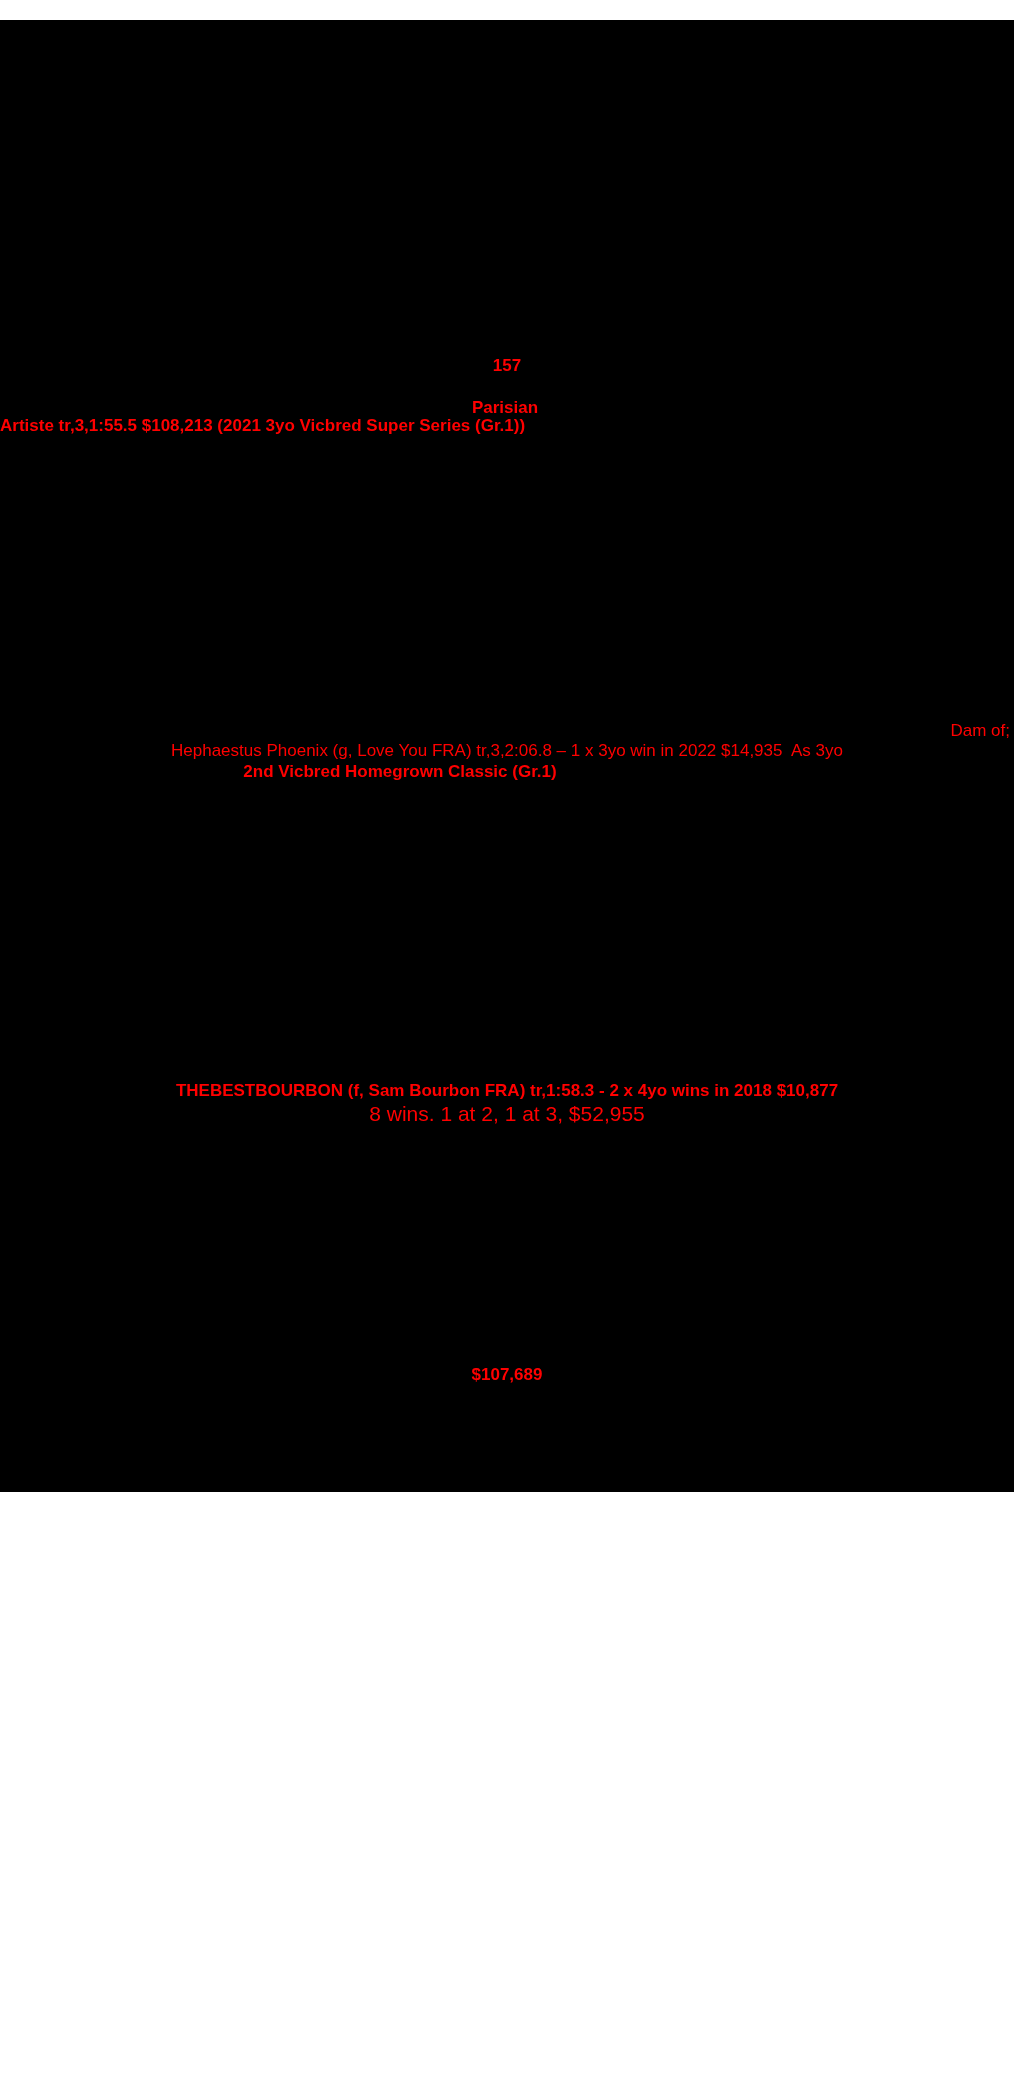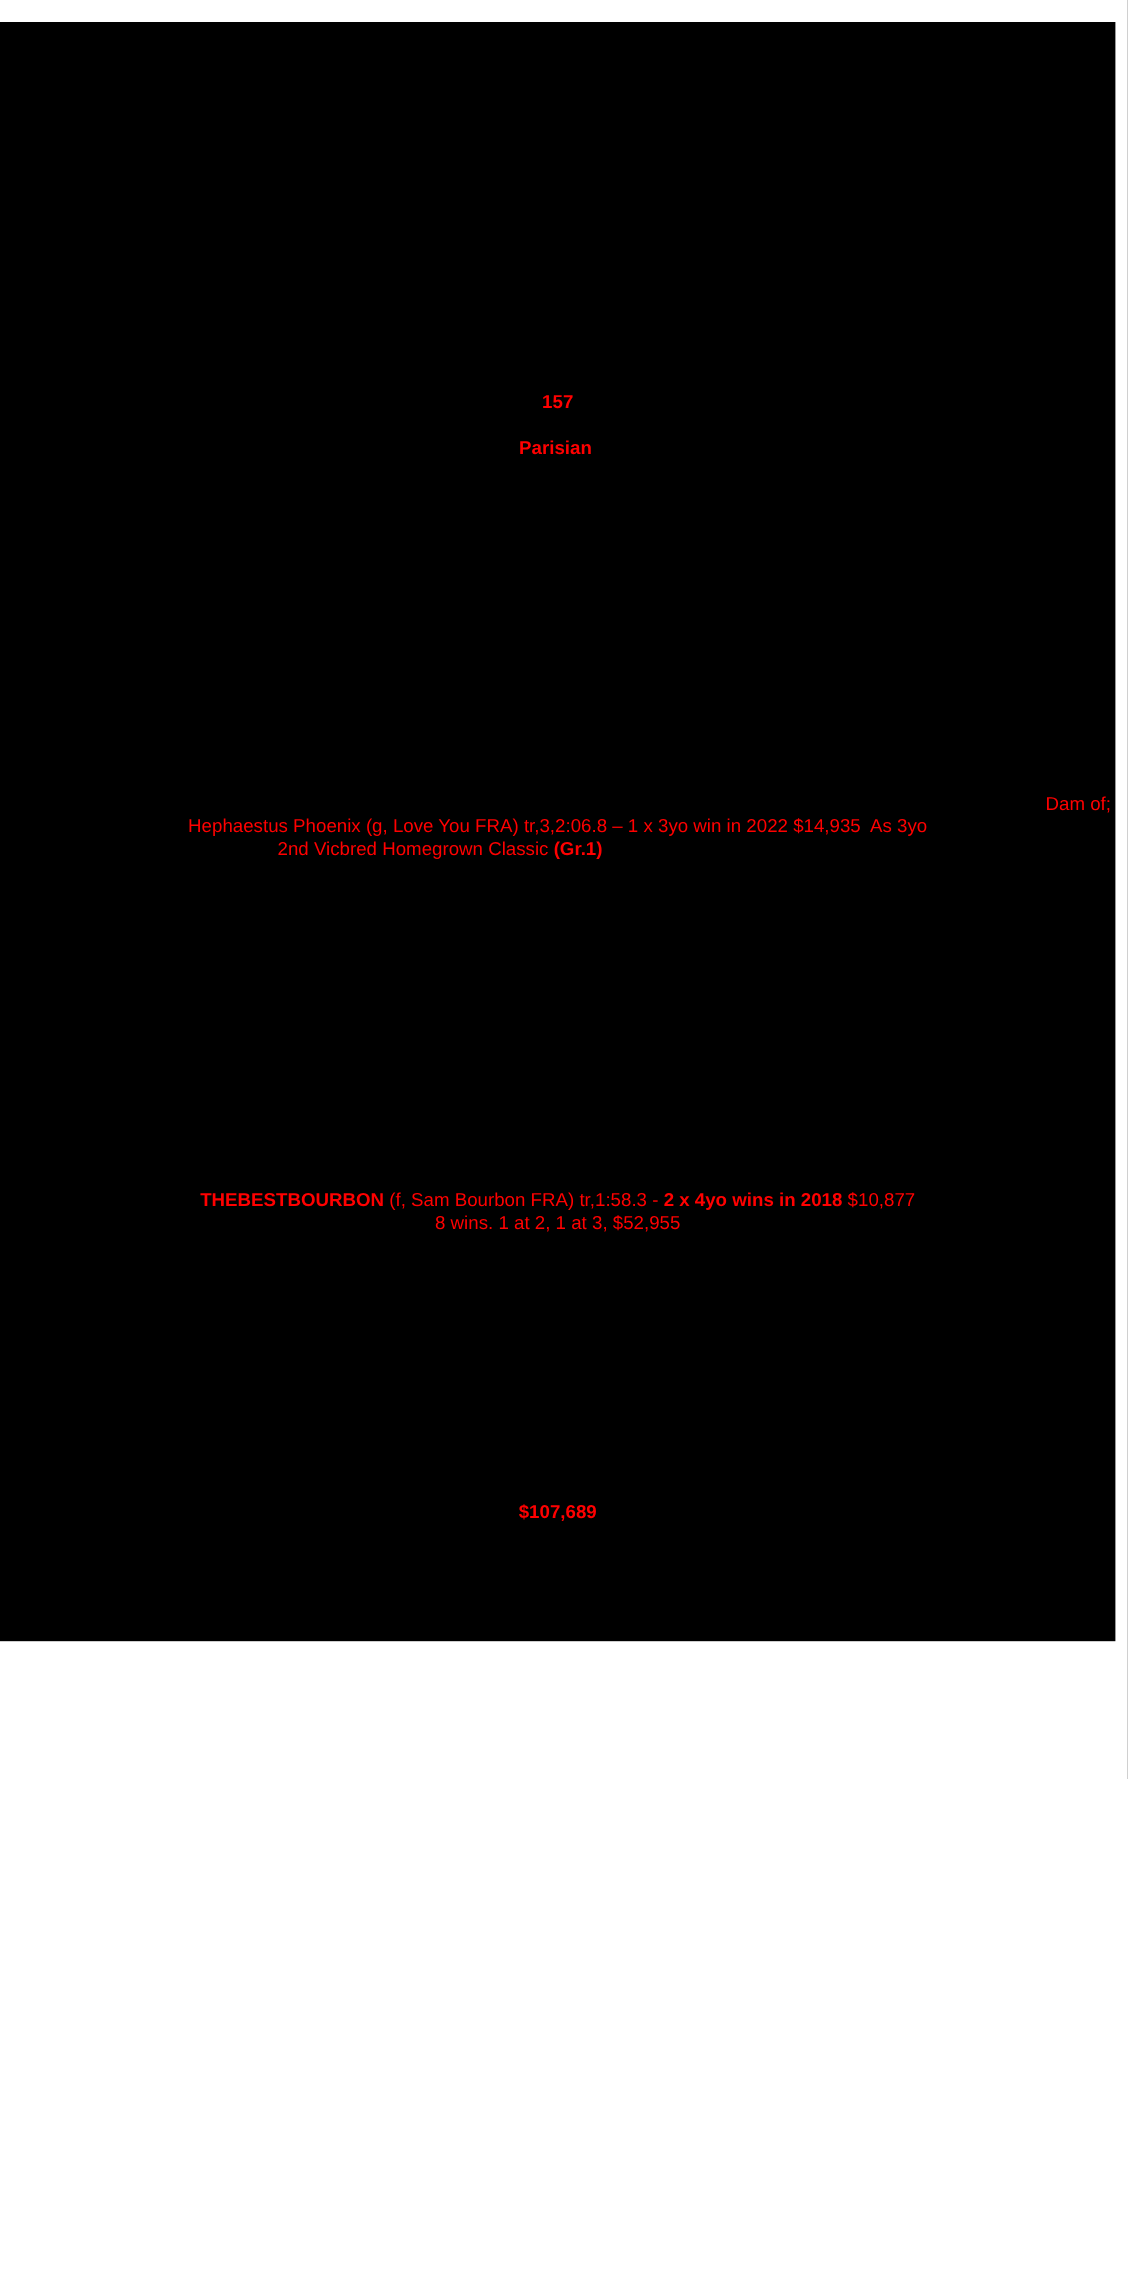--- a/index.html
+++ b/index.html
@@ -25,21 +25,21 @@
     height: 1472px;
     background: #000000;
   }
   .txt {
     position: absolute;
     color: #ff0000;
     white-space: pre;
     line-height: 1.18;
   }
   .b { font-weight: bold; margin-top: 12px; }
-  .n { font-weight: normal; }
+  .n { font-weight: bold; }
 
   
   #t-page-number {
     left: 0px; top: 336px; width: 1014px;
     font-size: 17px; font-weight: bold; text-align: center;
   }
   #t-parisian {
     left: 0px; top: 378px; width: 1010px;
     font-size: 17px; font-weight: bold; text-align: center;
   }
@@ -58,37 +58,38 @@
   #t-hephaestus-2 {
     left: 0px; top: 742px; width: 800px;
     font-size: 17px; font-weight: normal; text-align: center;
   }
   #t-bourbon {
     left: 0px; top: 1061px; width: 1014px;
     font-size: 17px; font-weight: normal; text-align: center;
   }
   #t-bourbon-2 {
     left: 0px; top: 1082px; width: 1014px;
-    font-size: 17px; font-weight: normal; text-align: center;
+    font-size: 21px; font-weight: normal; text-align: center;
   }
   #t-earnings {
     left: 0px; top: 1345px; width: 1014px;
     font-size: 17px; font-weight: bold; text-align: center;
   }
 </style>
 </head>
 <body>
 
 <div id="page">
   <div id="page-black">
 
     <div class="txt" id="t-page-number">157</div>
 
     <div class="txt" id="t-parisian">Parisian</div>
 
+    <div class="txt" id="t-artiste">Artiste tr,3,1:55.5 $108,213 (2021 3yo Vicbred Super Series (Gr.1))</div>
 
     <div class="txt" id="t-damof">Dam of;</div>
 
     <div class="txt" id="t-hephaestus">Hephaestus Phoenix (g, Love You FRA) tr,3,2:06.8 – 1 x 3yo win in 2022 $14,935  As 3yo</div>
 
     <div class="txt" id="t-hephaestus-2"><span class="n">2nd Vicbred Homegrown Classic </span><span class="b">(Gr.1)</span></div>
 
     <div class="txt" id="t-bourbon"><span class="b">THEBESTBOURBON</span><span class="n"> (f, Sam Bourbon FRA) tr,1:58.3 - </span><span class="b">2 x 4yo wins in 2018</span><span class="n"> $10,877</span></div>
 
     <div class="txt" id="t-bourbon-2">8 wins. 1 at 2, 1 at 3, $52,955</div>

